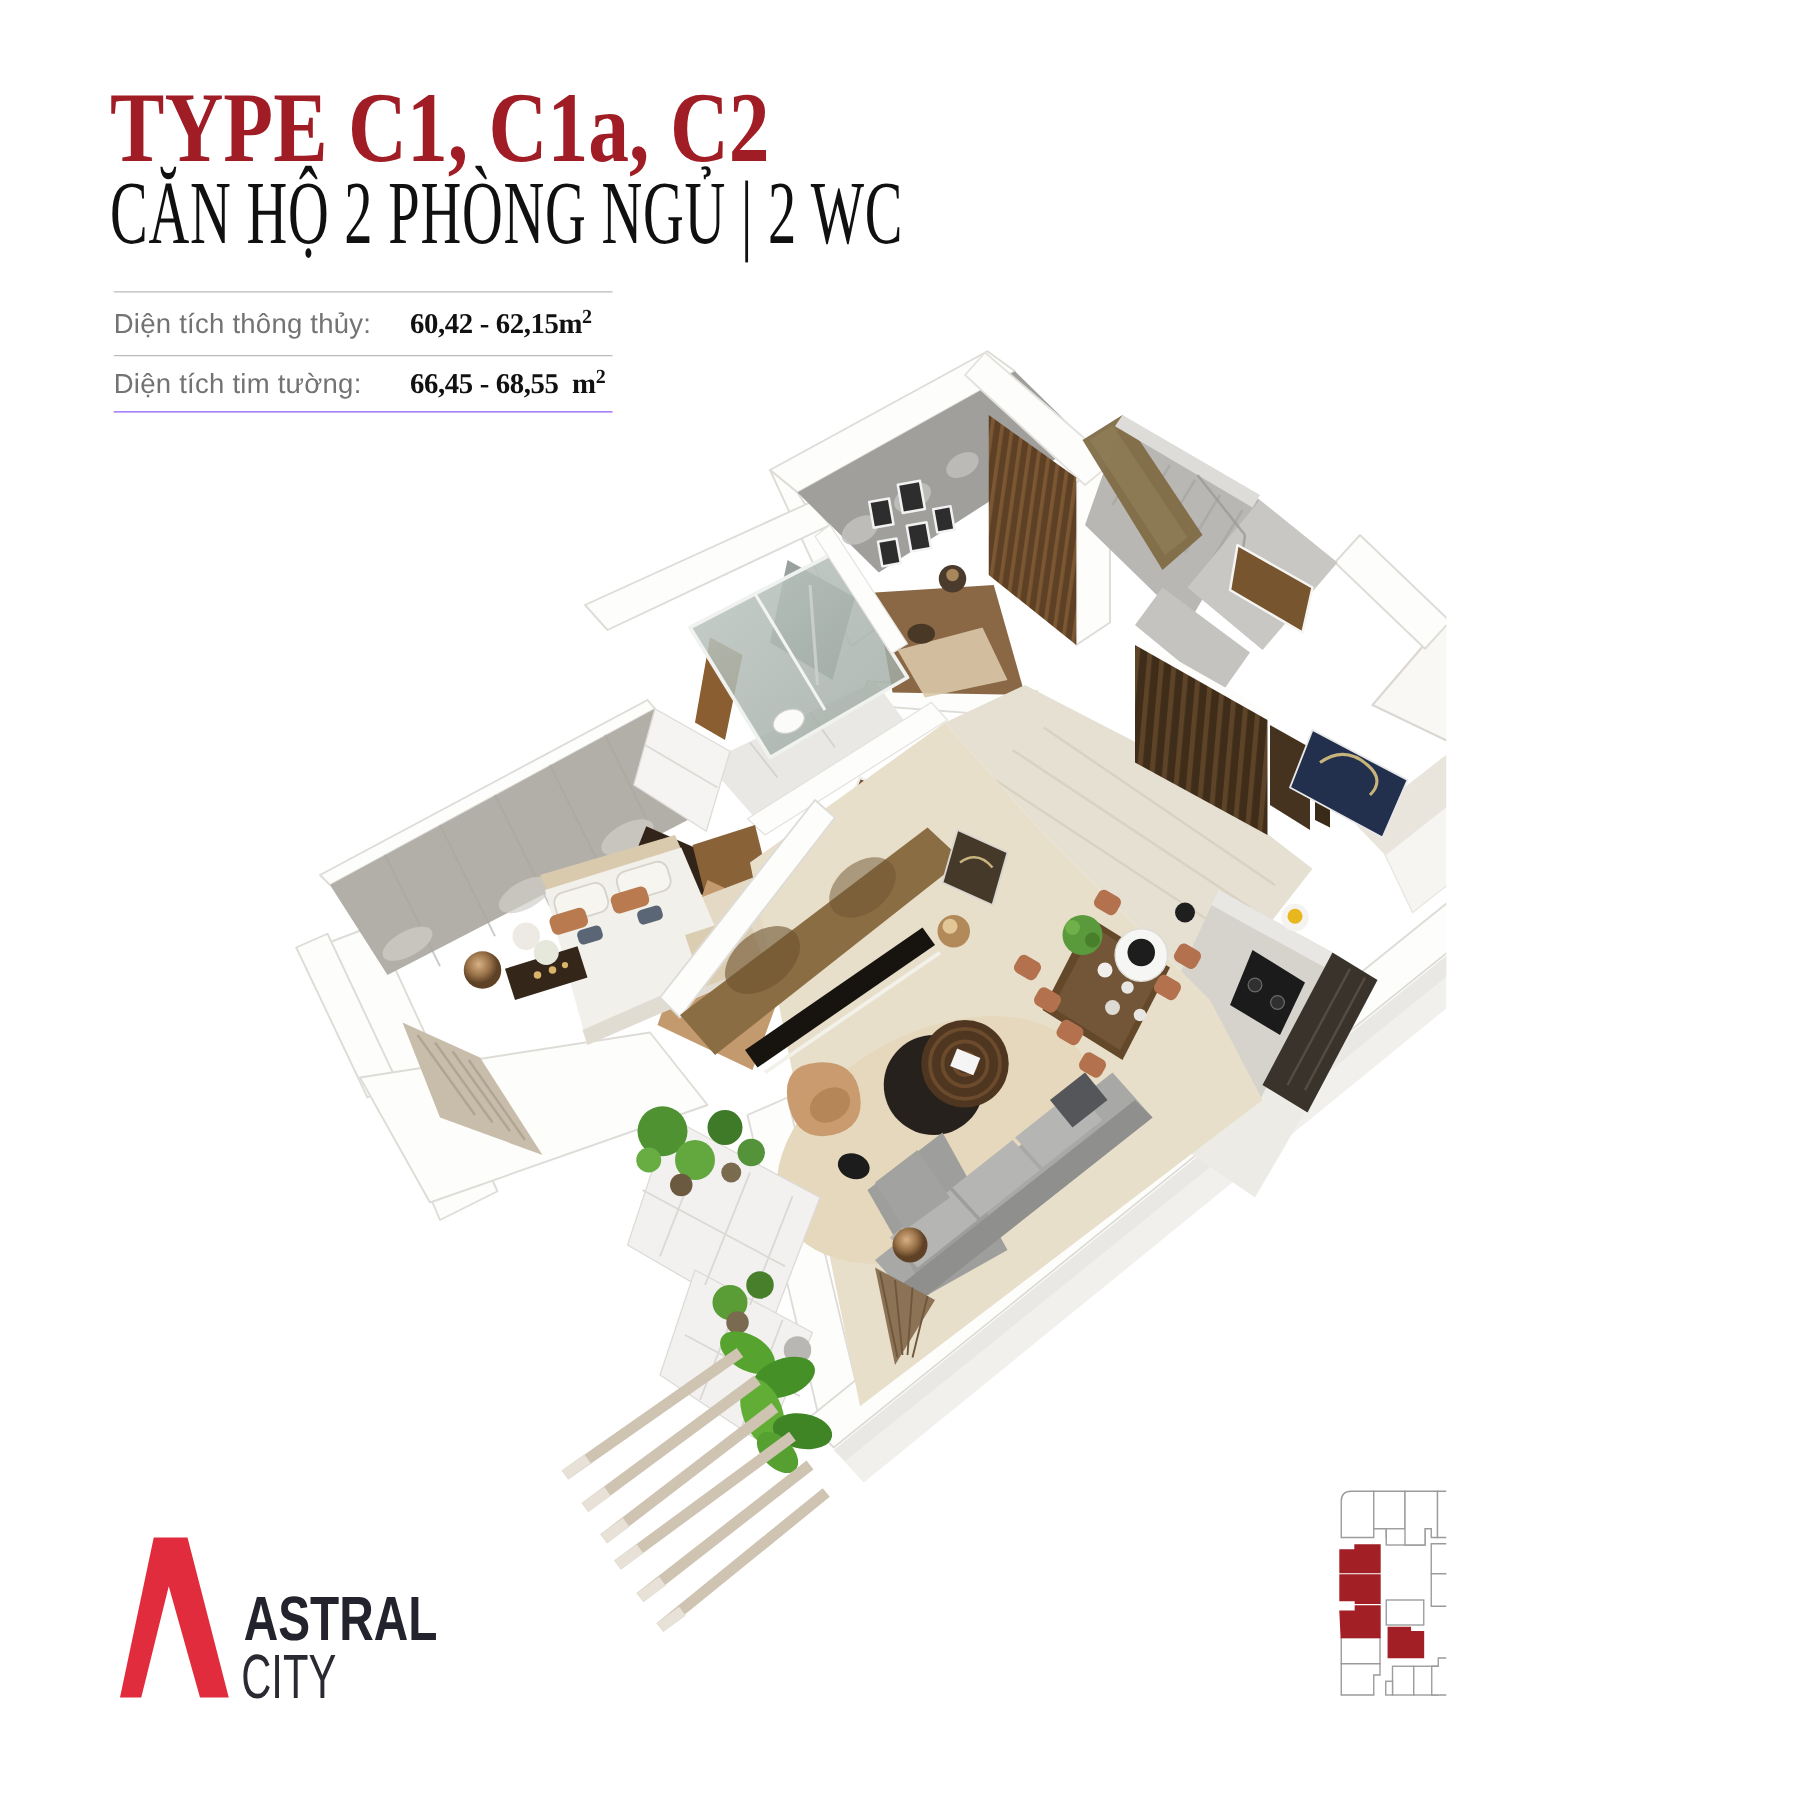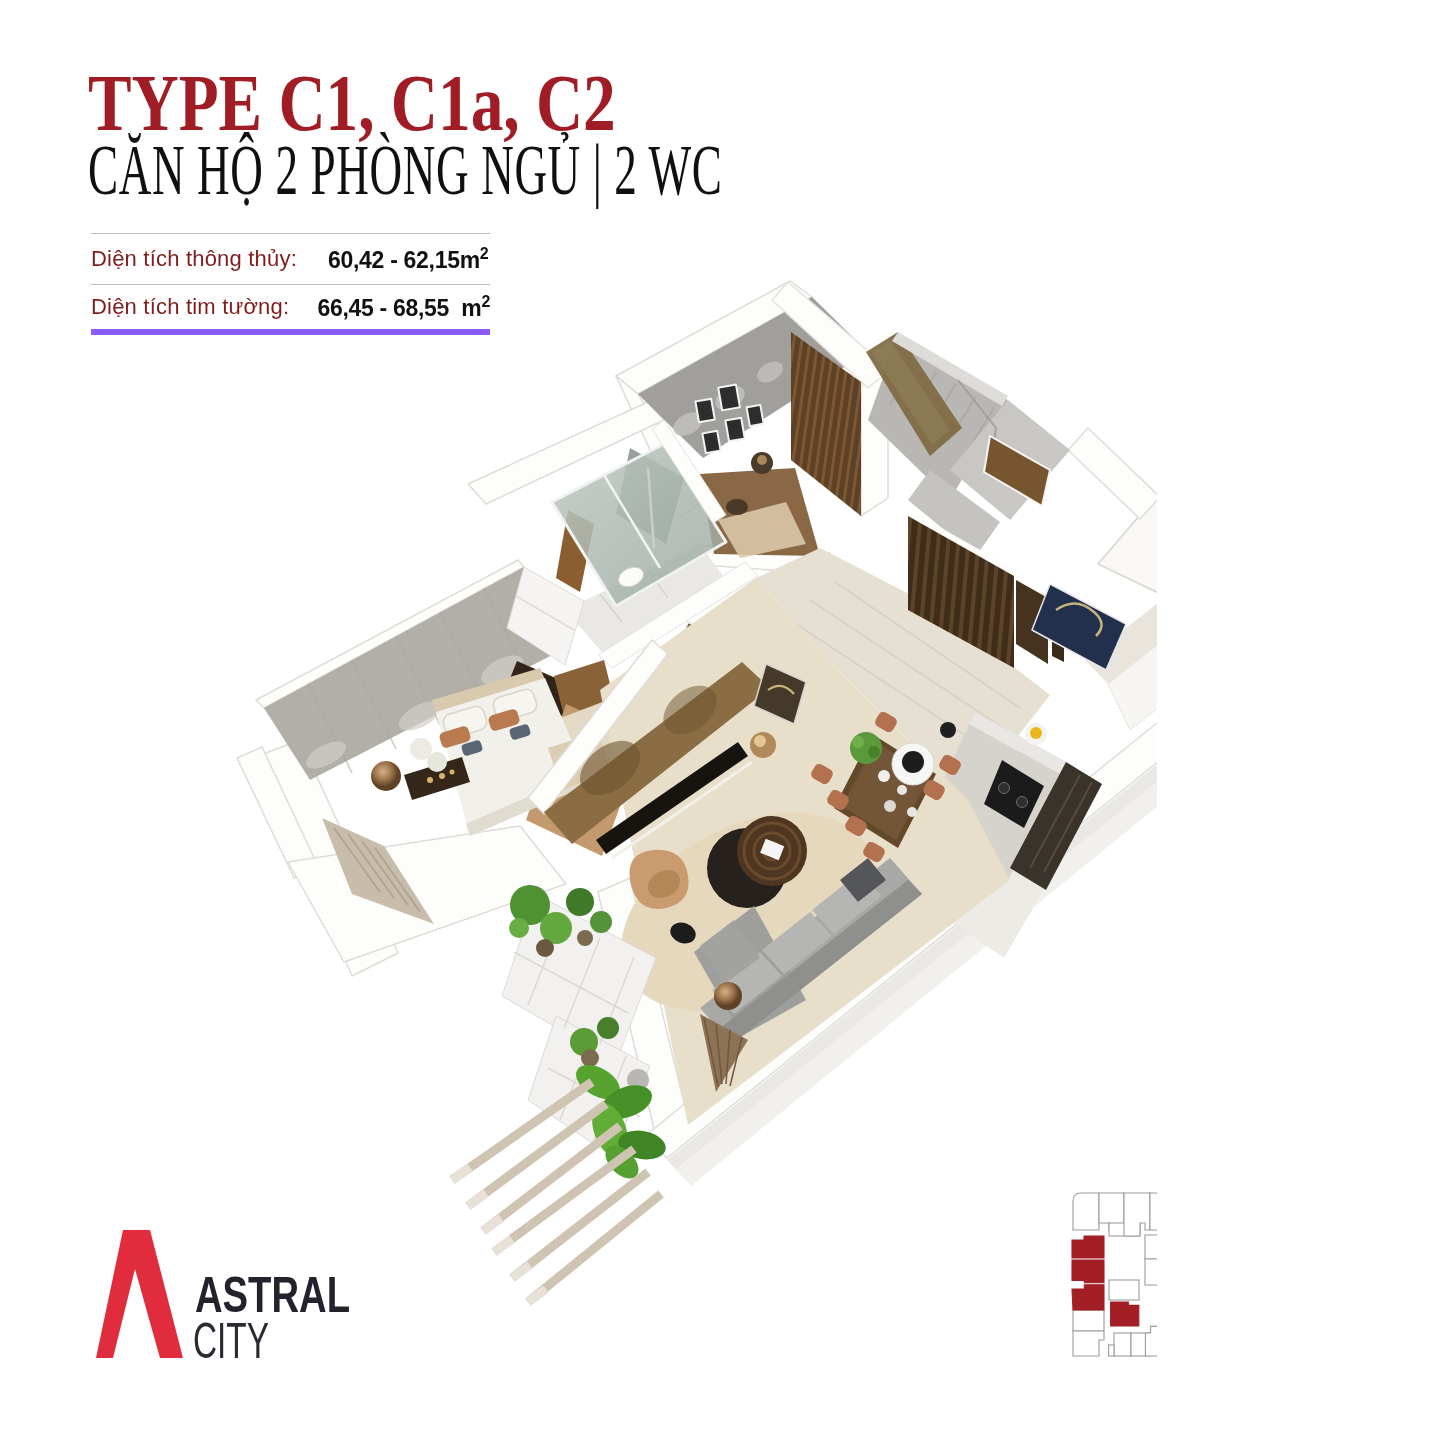--- a/index.html
+++ b/index.html
@@ -9,23 +9,23 @@
          font-family:"Liberation Serif", serif;font-weight:bold;
          font-size:80px;line-height:1;color:#a11d25;letter-spacing:0px;
          transform:scaleX(0.816);transform-origin:left top;white-space:nowrap;}
   .subtitle{position:absolute;left:88px;top:134px;
          font-family:"Liberation Serif", serif;font-weight:normal;
          font-size:72px;line-height:1;color:#101010;letter-spacing:1px;
          transform:scaleX(0.627);transform-origin:left top;white-space:nowrap;}
   .specs{position:absolute;left:91px;top:233px;width:399px;}
   .specs .row{display:flex;align-items:center;height:50px;border-top:1px solid #bbbbbb;white-space:nowrap;}
   .specs .row2{height:44px;}
-  .specs .row:last-child{border-bottom:6px solid #8b5cf6;justify-content:space-between;}
-  .specs .lab{font-size:22px;color:#7f1d1d;letter-spacing:0.2px;width:237px;}
-  .specs .val{font-size:23px;color:#111;font-weight:bold;letter-spacing:-0.3px;}
+  .specs .row:last-child{border-bottom:1px solid #8b5cf6;}
+  .specs .lab{font-size:22px;color:#737373;letter-spacing:0.2px;width:237px;}
+  .specs .val{font-size:23px;color:#111;font-weight:bold;letter-spacing:-0.3px;font-family:Liberation Serif, serif;}
   .val sup{font-size:16px;}
   svg.scene{position:absolute;left:0;top:0;}
 </style>
 </head>
 <body>
 <div class="page">
   <h1 class="title">TYPE C1, C1a, C2</h1>
   <div class="subtitle">CĂN HỘ 2 PHÒNG NGỦ | 2 WC</div>
   <div class="specs">
     <div class="row">

